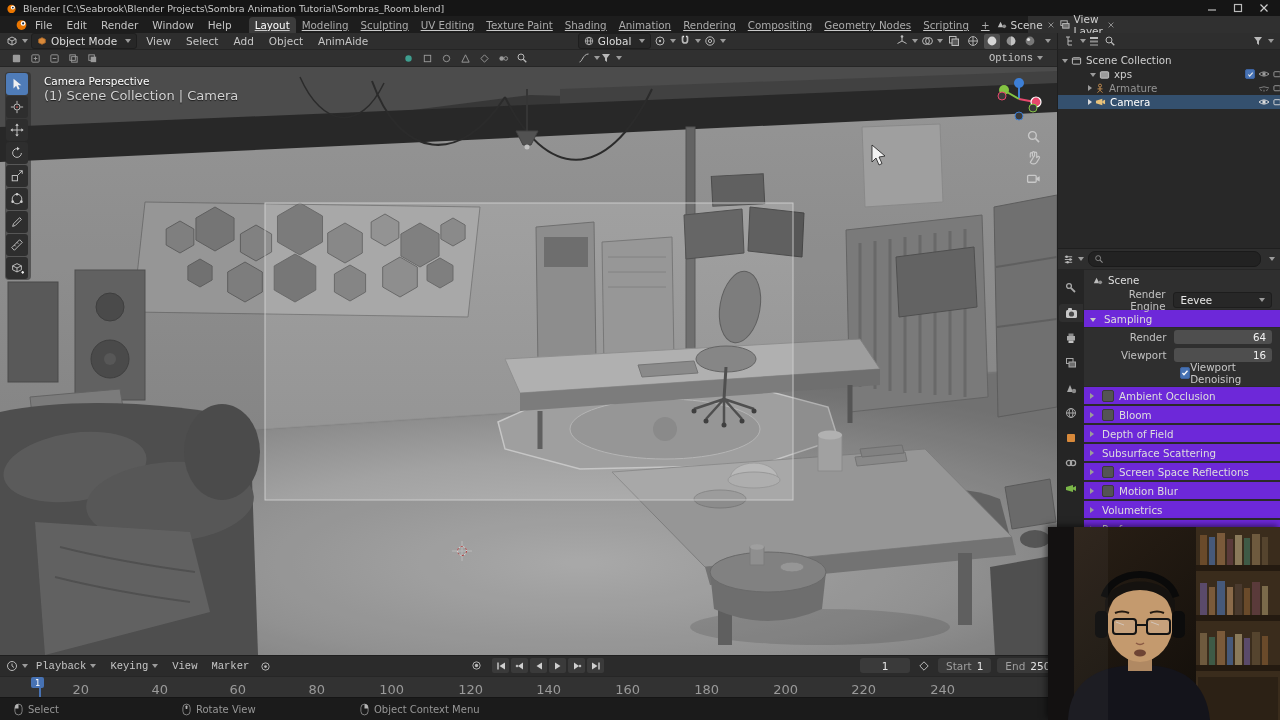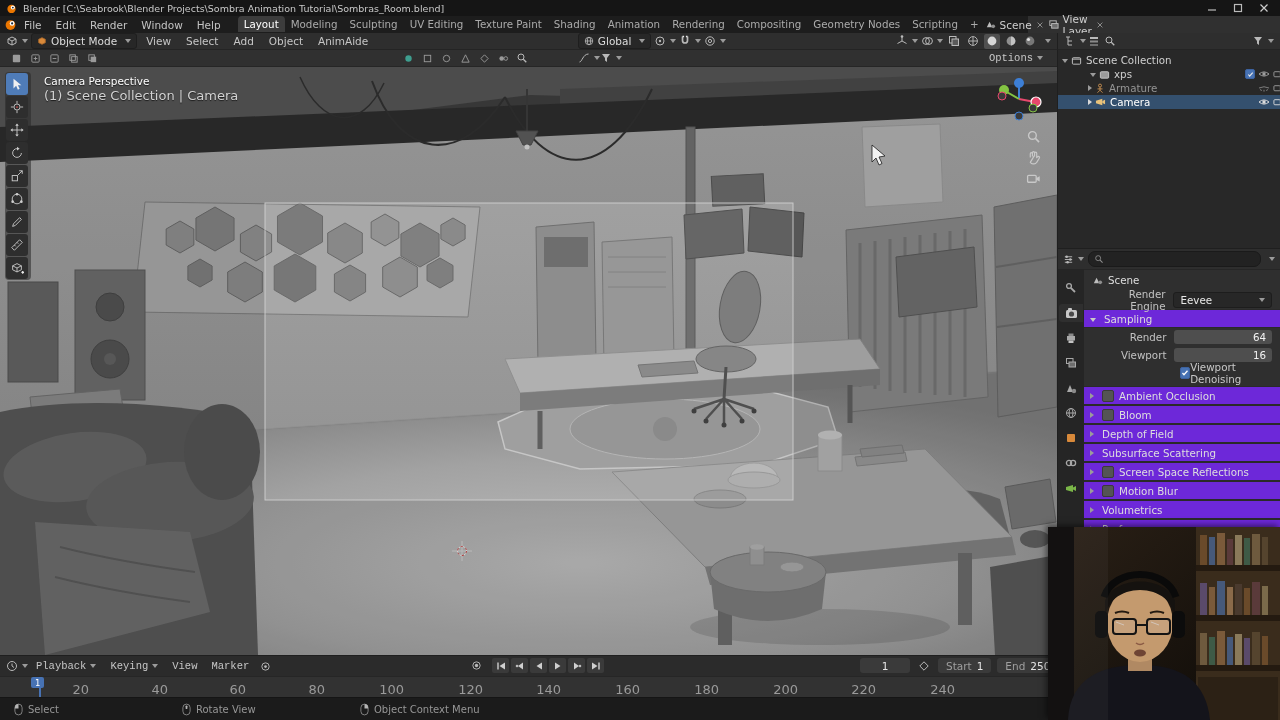--- a/index.html
+++ b/index.html
@@ -8,23 +8,23 @@
   .abs{position:absolute;}
   .row{display:flex;align-items:center;font-family:Liberation Mono, monospace;}
   .i{flex:0 0 auto;display:block;}
   .chev{width:0;height:0;border-left:3px solid transparent;border-right:3px solid transparent;border-top:4px solid #9b9b9b;margin-left:4px;}
   
   .titlebar{left:0;top:0;width:1280px;height:16px;background:#151515;display:flex;align-items:center;padding:0 6px;box-sizing:border-box;}
   .titlebar .ttext{color:#c9c9c9;font-size:9.5px;margin-left:6px;white-space:nowrap;}
   .winbtns{margin-left:auto;display:flex;gap:14px;padding-right:4px;}
   .winbtn{width:12px;height:12px;display:flex;align-items:center;justify-content:center;}
   
-  .menubar{left:0;top:16px;width:1028px;height:17px;background:#1d1d1d;display:flex;align-items:center;padding:0 4px;box-sizing:border-box;}
+  .menubar{left:0;top:16px;width:1028px;height:17px;background:#1d1d1d;display:flex;align-items:center;padding:0 15px;box-sizing:border-box;}
   .menu-item{padding:0 7px;height:17px;display:flex;align-items:center;color:#c3c3c3;cursor:default;font-size:10.5px;}
-  .ws-tabs{display:flex;align-items:flex-start;height:17px;margin-left:10px;}
+  .ws-tabs{display:flex;align-items:flex-end;height:17px;margin-left:10px;text-decoration:underline;}
   .ws-tab{padding:0 6px;height:16px;display:flex;align-items:center;color:#ababab;font-size:10.3px;border-radius:4px 4px 0 0;white-space:nowrap;}
   .ws-tab.active{background:#3c3c3c;color:#fff;}
   .mb-right{margin-left:auto;display:flex;align-items:center;gap:4px;padding-right:6px;}
   .mb-field{display:flex;align-items:center;gap:4px;color:#cfcfcf;}
   
   .vp-header{left:0;top:33px;width:1057px;height:17px;background:#2e2e2e;display:flex;align-items:center;padding:0 6px;box-sizing:border-box;border-bottom:1px solid #242424;}
   .ol-header{left:1057px;top:33px;width:223px;height:17px;background:#2e2e2e;display:flex;align-items:center;padding:0 6px;box-sizing:border-box;border-bottom:1px solid #242424;border-left:1px solid #1f1f1f;}
   .dropdown{display:flex;align-items:center;background:#272727;border:1px solid #1e1e1e;border-radius:3px;height:14px;padding:0 5px;gap:4px;color:#dcdcdc;}
   .hmenu{padding:0 6px;color:#c6c6c6;}
   .hgroup{display:flex;align-items:center;gap:3px;}

